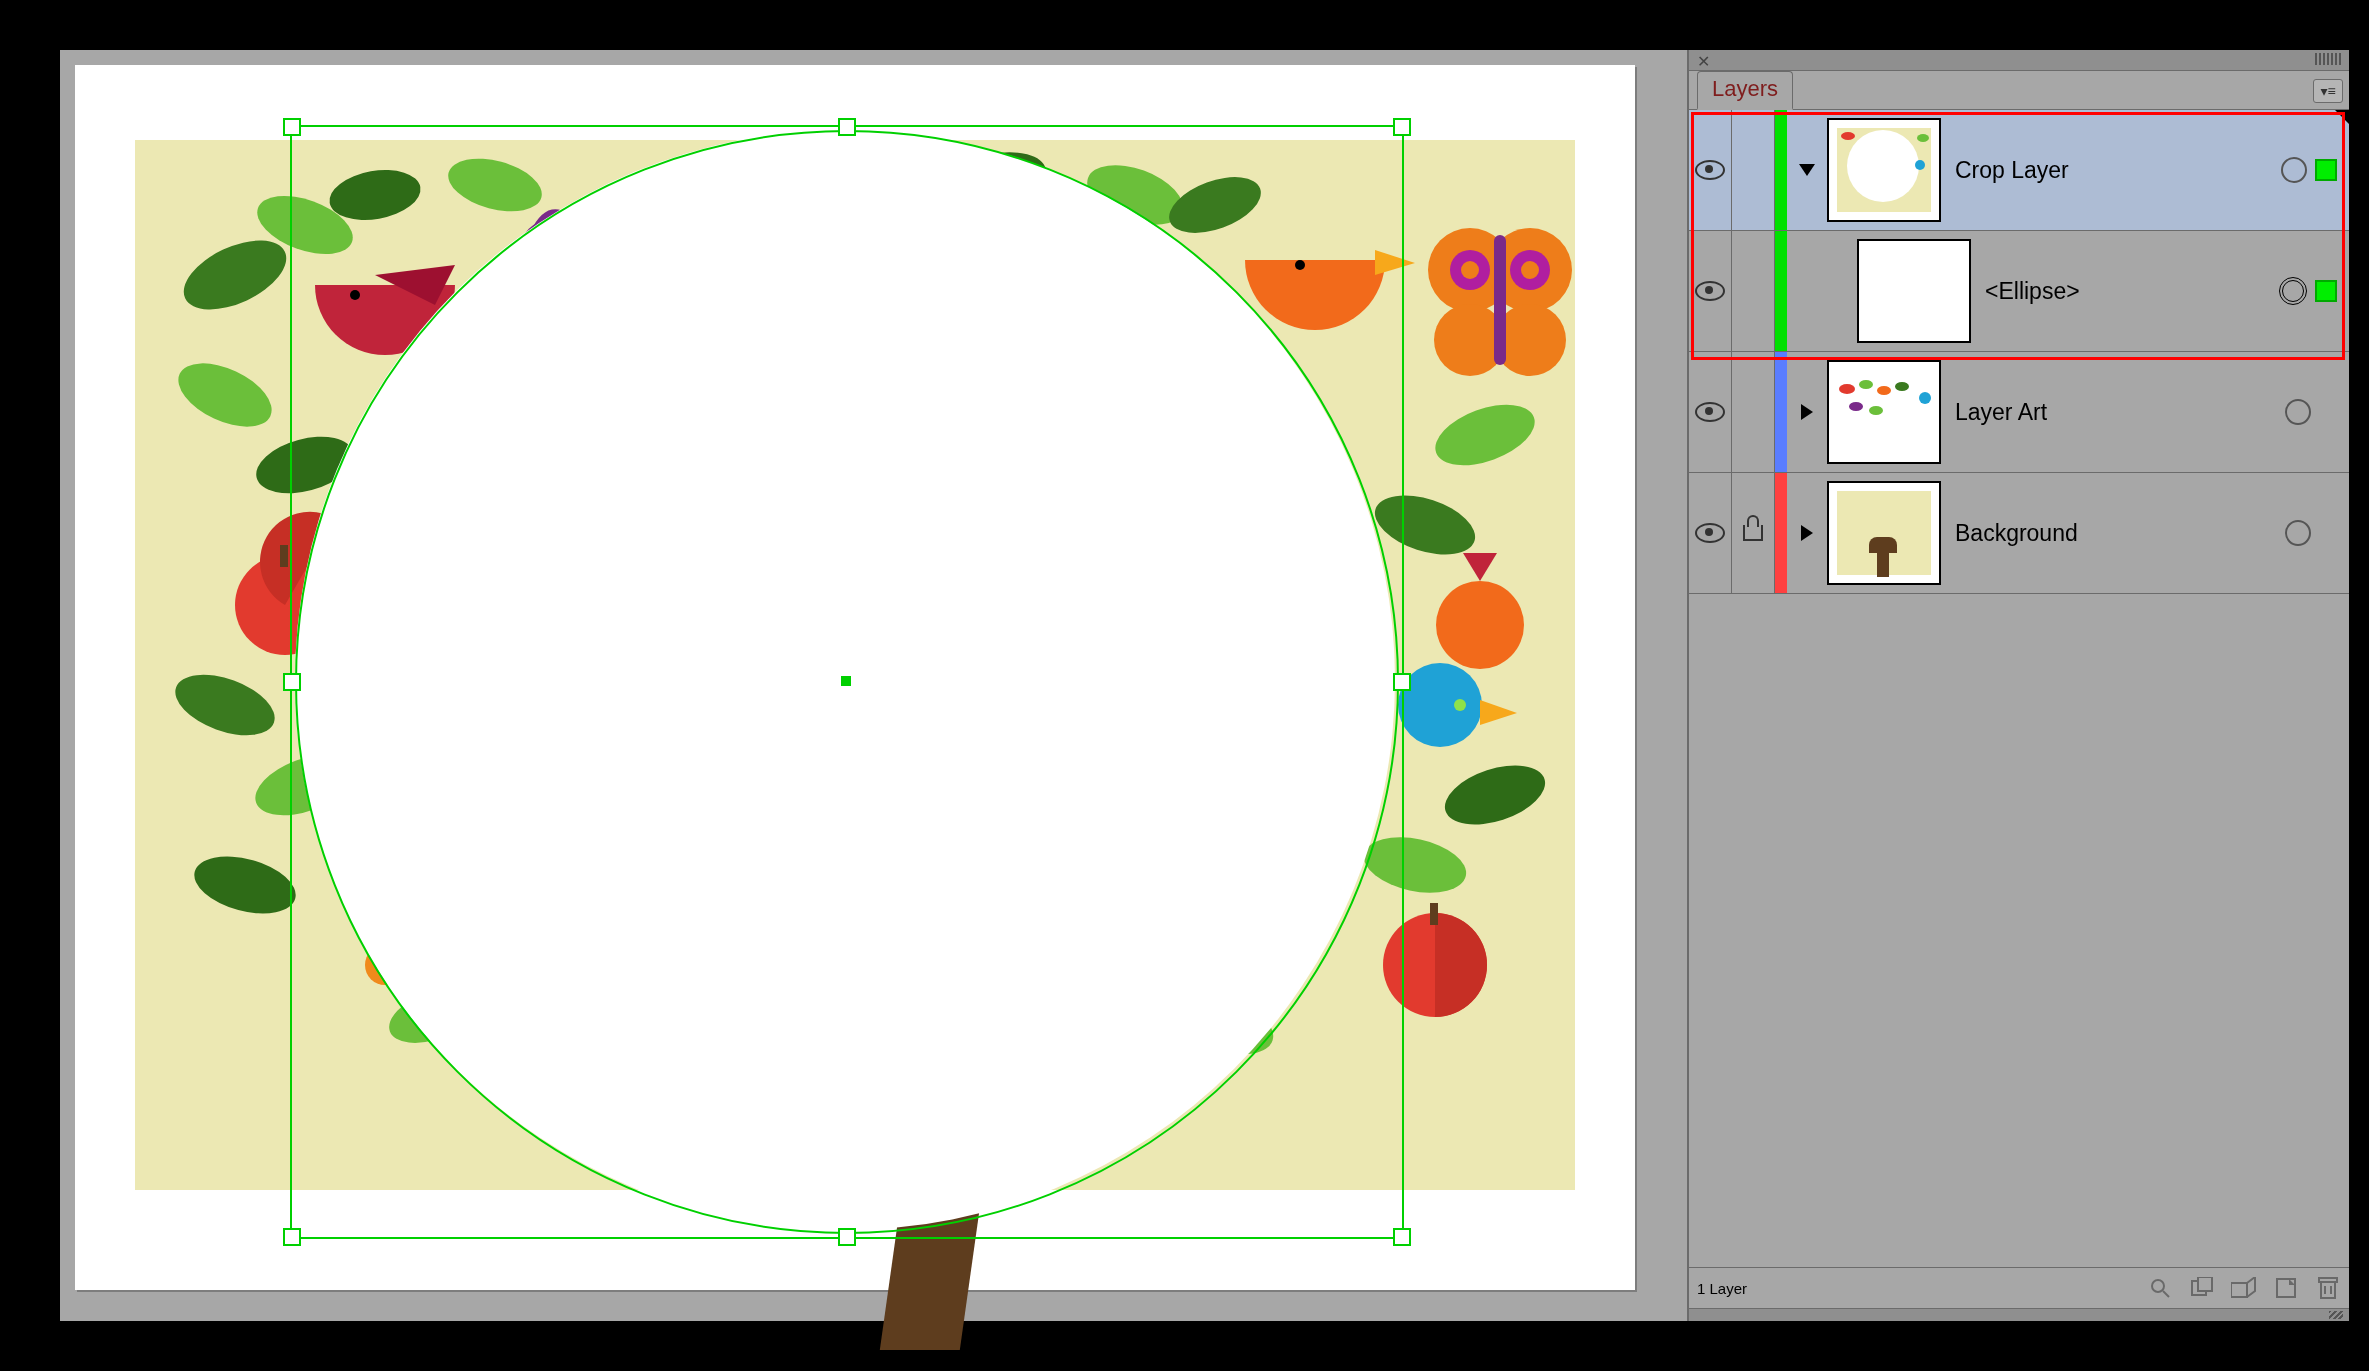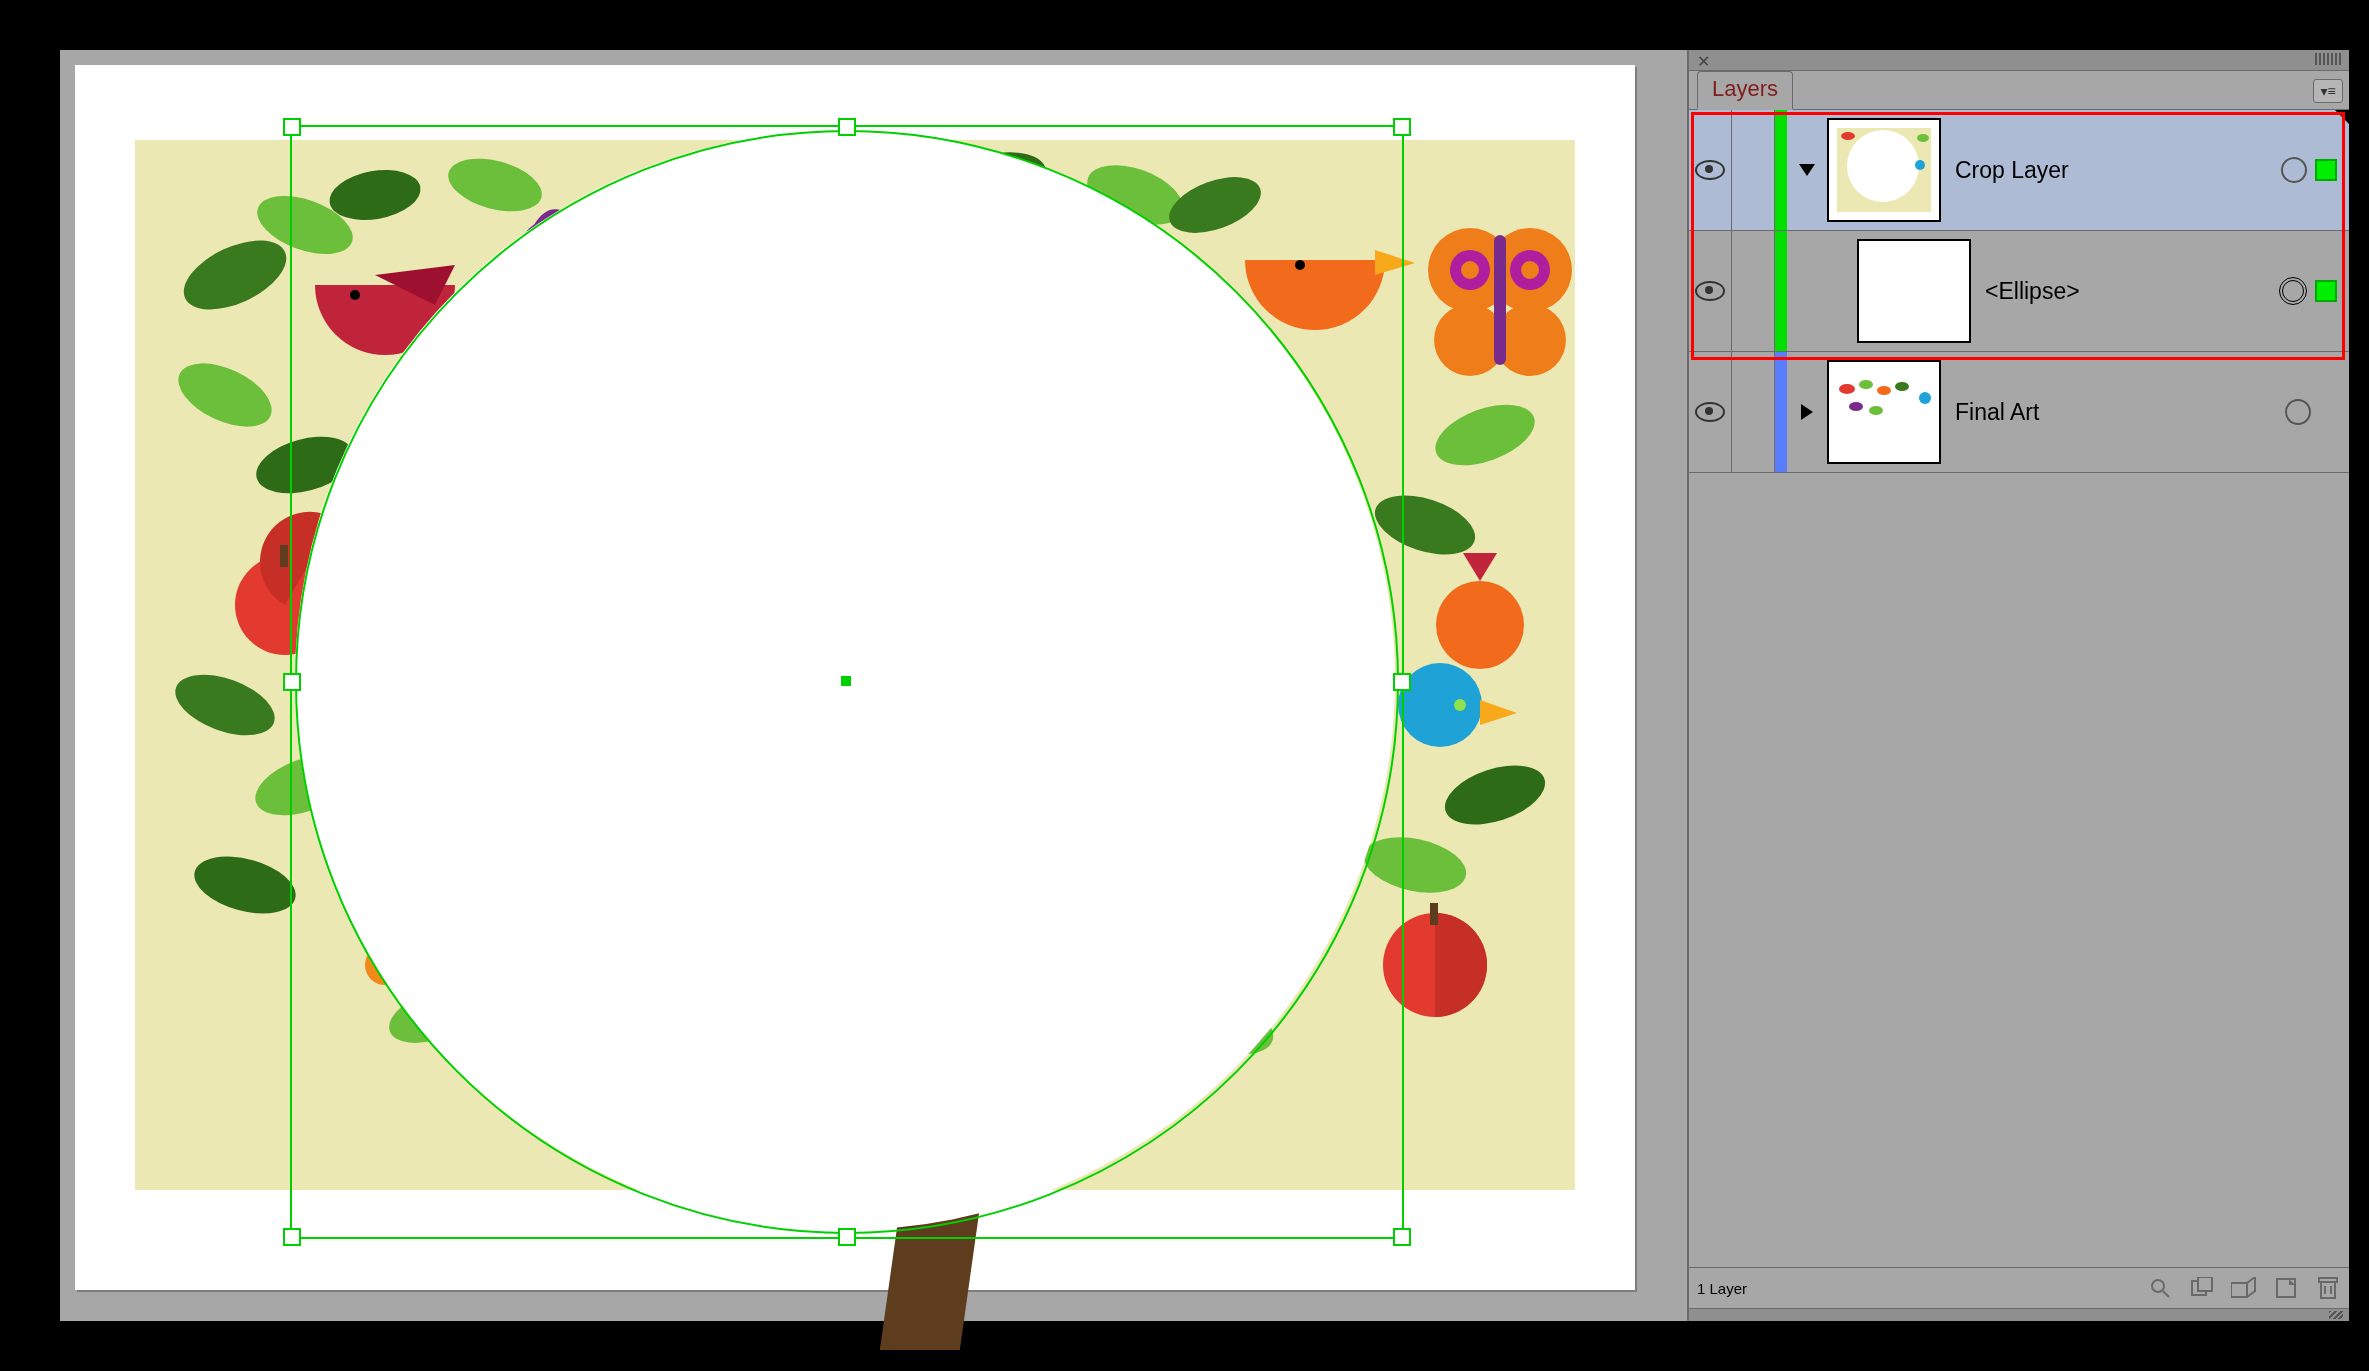--- a/index.html
+++ b/index.html
@@ -470,25 +470,45 @@
             </div>
           <div class="thumb">
             <div style="position:absolute;left:10px;top:22px;width:16px;height:10px;background:#e23a2e;border-radius:50%"></div>
             <div style="position:absolute;left:30px;top:18px;width:14px;height:9px;background:#6bbf3a;border-radius:50%"></div>
             <div style="position:absolute;left:48px;top:24px;width:14px;height:9px;background:#f26a1b;border-radius:50%"></div>
             <div style="position:absolute;left:66px;top:20px;width:14px;height:9px;background:#3a7a1f;border-radius:50%"></div>
             <div style="position:absolute;right:8px;top:30px;width:12px;height:12px;background:#1fa2d6;border-radius:50%"></div>
             <div style="position:absolute;left:20px;top:40px;width:14px;height:9px;background:#7a2a8a;border-radius:50%"></div>
             <div style="position:absolute;left:40px;top:44px;width:14px;height:9px;background:#6bbf3a;border-radius:50%"></div>
           </div>
-          <div class="layer-name">Final Art</div>
+          <div class="layer-name">Layer Art</div>
           <div class="target-ring"></div>
           <div style="width:30px"></div>
         </div>
 
+        <div class="layer-row">
+          <div class="col-vis">
+              <span class="eye-icon"></span>
+            </div>
+          <div class="col-lock">
+              <span class="lock-icon"></span>
+            </div>
+          <div class="color-bar" style="background:#ff4040"></div>
+          <div class="expand-col">
+              <div class="tri right"></div>
+            </div>
+          <div class="thumb">
+            <div style="position:absolute;inset:8px;background:#ece8b3"></div>
+            <div style="position:absolute;left:48px;bottom:6px;width:12px;height:30px;background:#5e3d1e"></div>
+            <div style="position:absolute;left:40px;bottom:30px;width:28px;height:16px;background:#5e3d1e;border-radius:8px 8px 0 0"></div>
+          </div>
+          <div class="layer-name">Background</div>
+          <div class="target-ring"></div>
+          <div style="width:30px"></div>
+        </div>
 
       </div>
 
       <div class="panel-footer">
         <span>1 Layer</span>
         <div class="footer-icons">
           <div class="ficon">
               <svg width="22" height="22" viewBox="0 0 22 22">
                 <circle cx="9" cy="9" r="6" fill="none" stroke="#555" stroke-width="2"></circle>
                 <line x1="14" y1="14" x2="20" y2="20" stroke="#555" stroke-width="2"></line>

